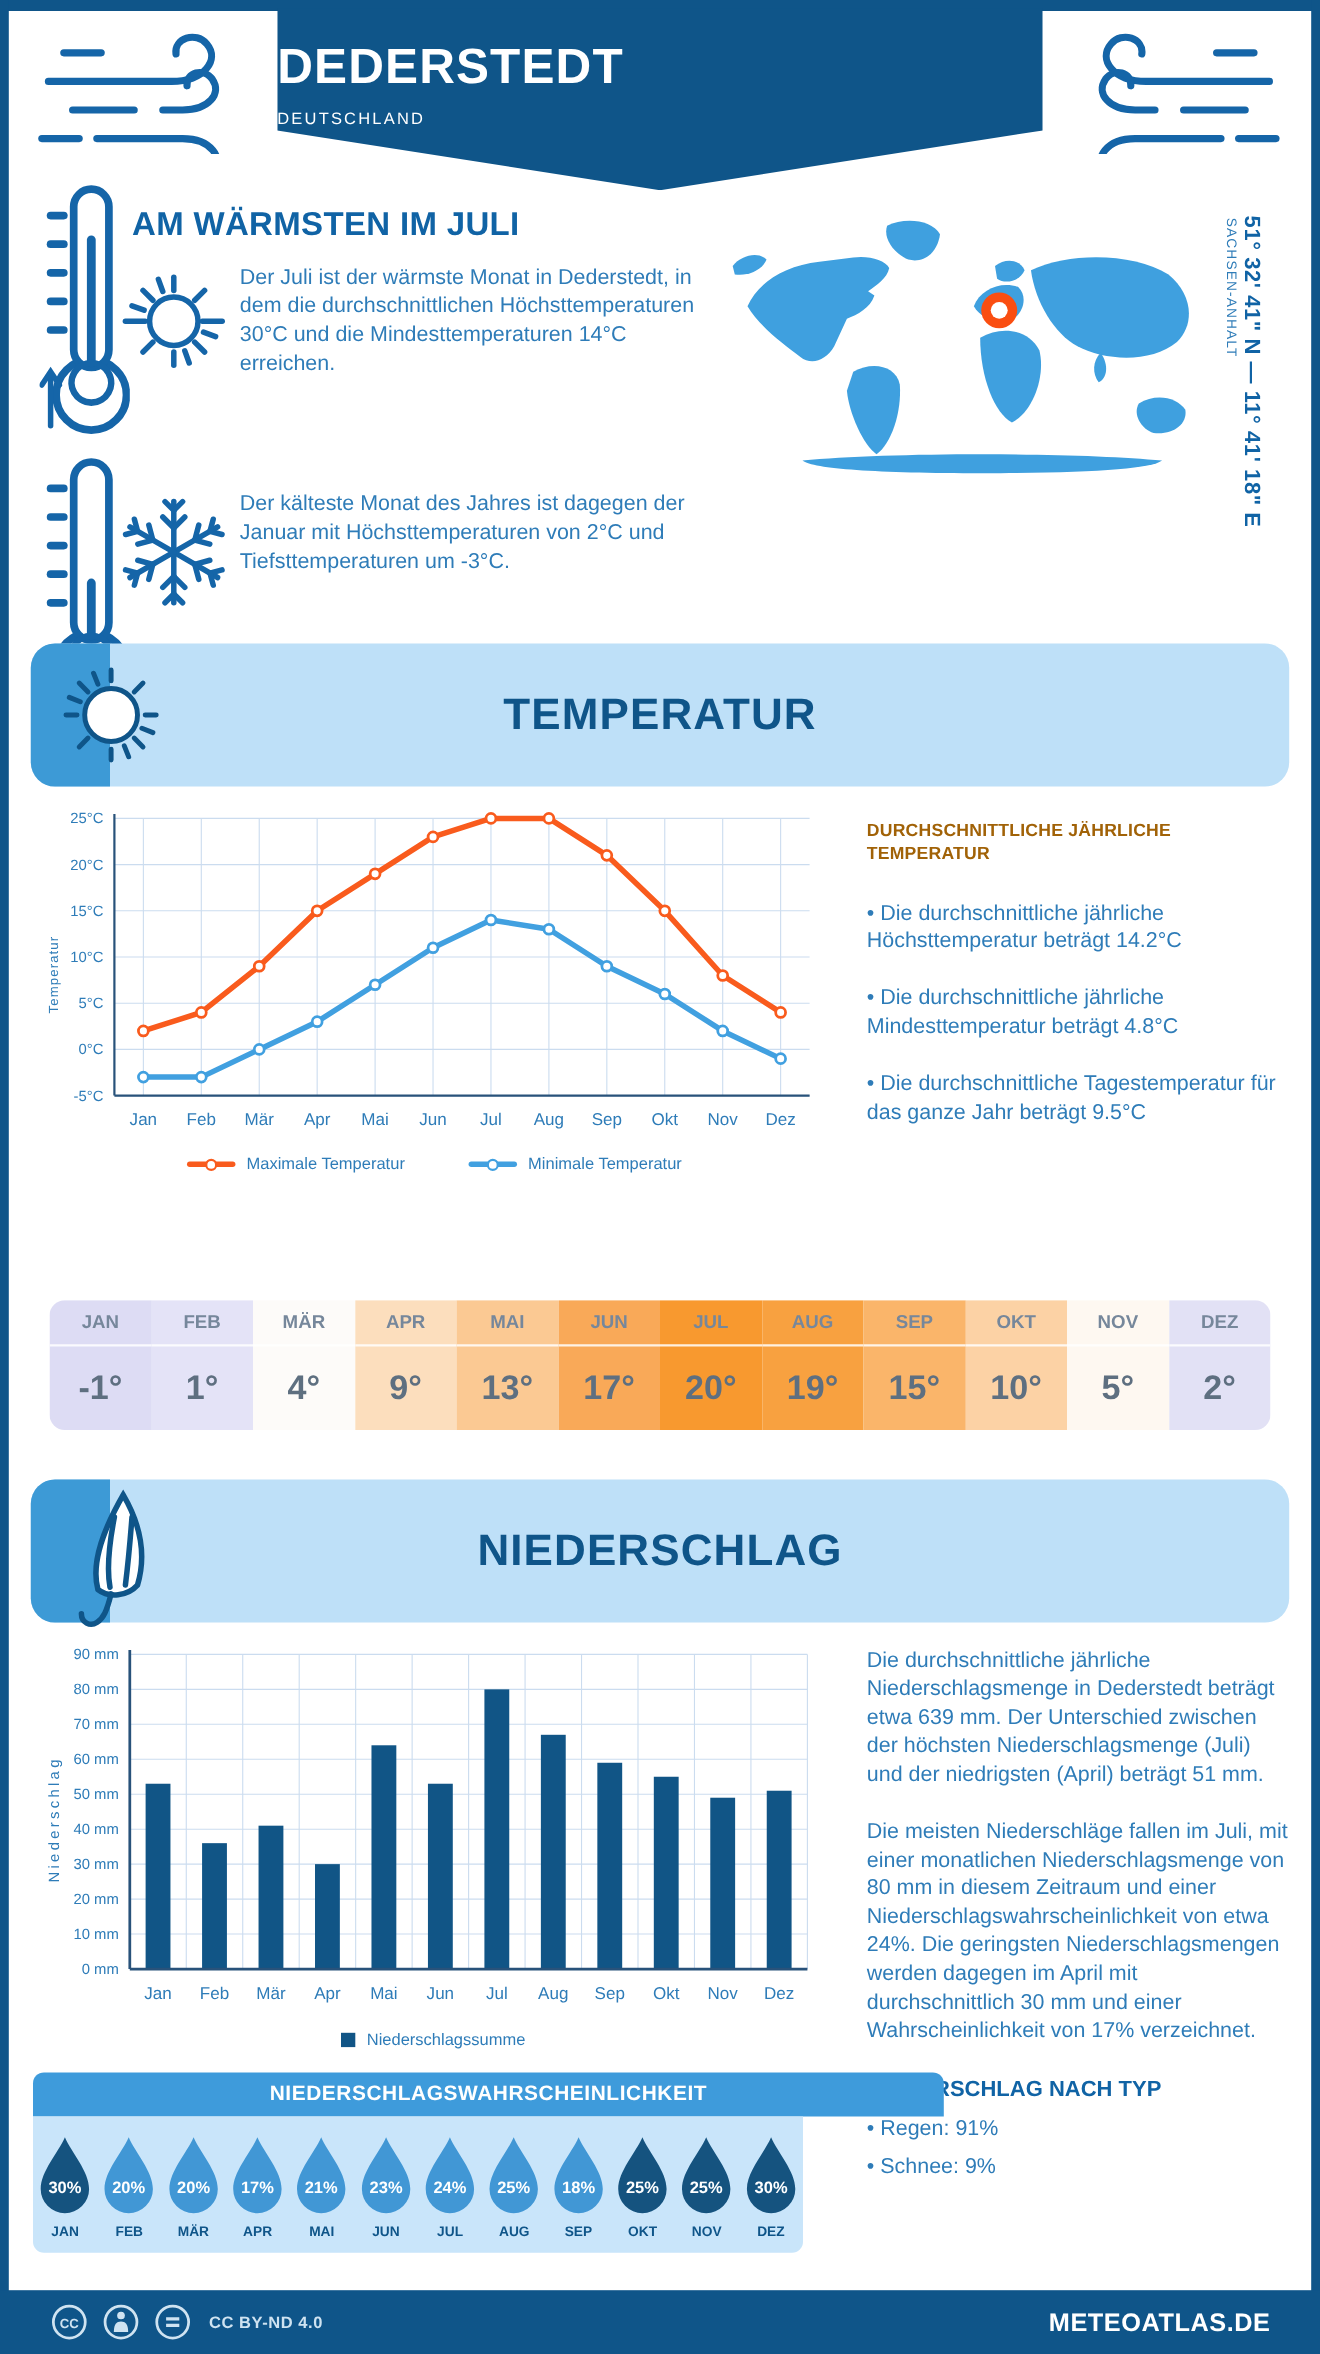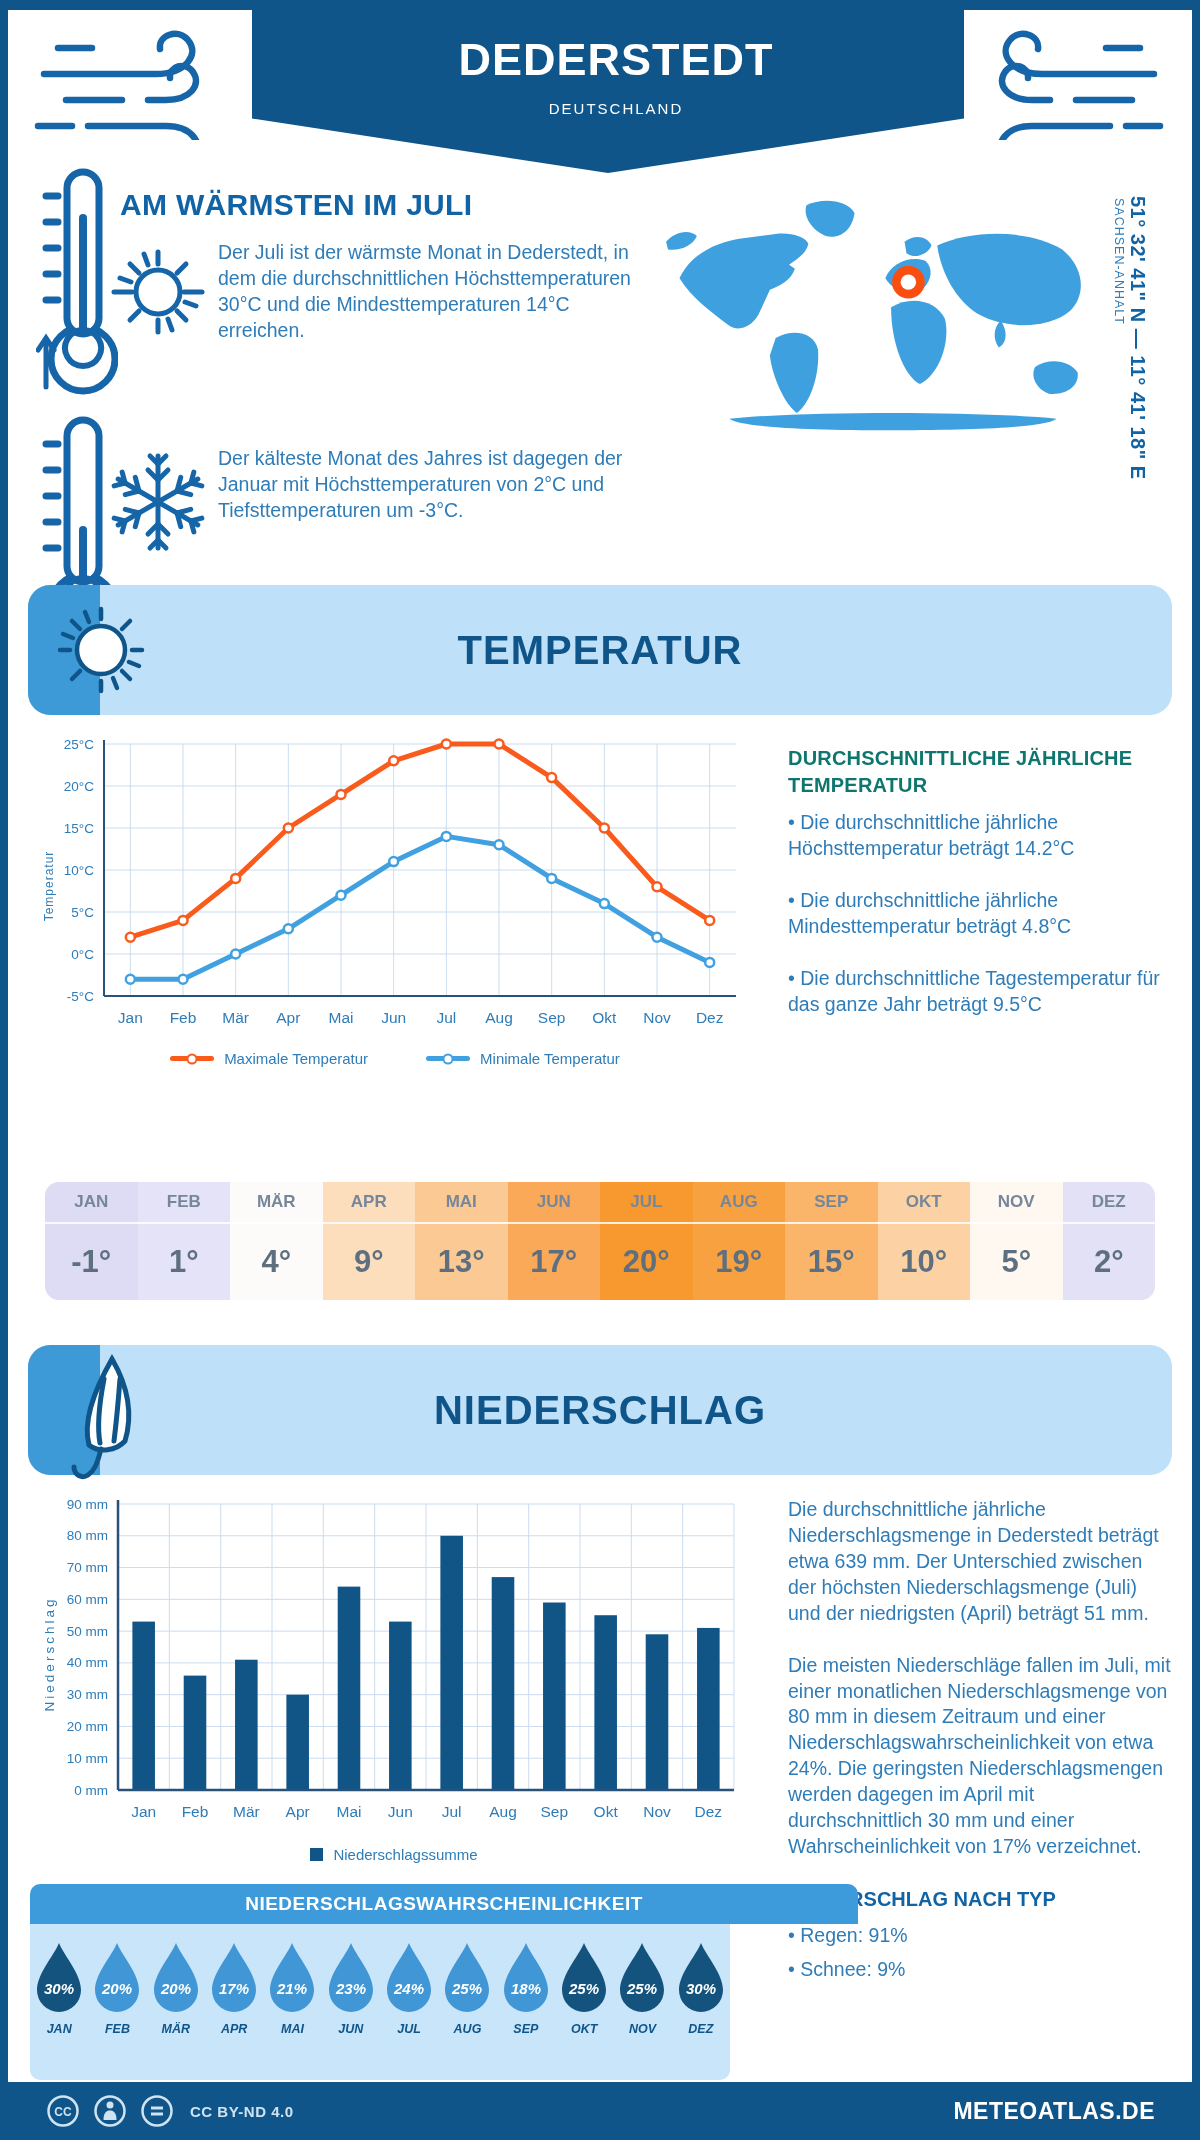--- a/index.html
+++ b/index.html
@@ -1,40 +1,40 @@
 <!DOCTYPE html>
 <html><head>
 <meta charset="utf-8">
 <style>
   html,body{margin:0;padding:0;background:#fff;}
   .page{position:relative;width:1200px;height:2140px;background:#fff;overflow:hidden;
         font-family:"Liberation Sans",sans-serif;}
   .frame{position:absolute;background:#0F5589;}
   
   .banner{position:absolute;left:252px;top:8px;width:696px;height:165px;background:#0F5589;
-          clip-path:polygon(0 0,100% 0,100% 67%,50% 100%,0 67%);text-align:center;color:#fff;padding-left:16px;}
+          clip-path:polygon(0 0,100% 0,100% 67%,50% 100%,0 67%);text-align:left;color:#fff;}
   .banner h1{margin:26px 0 0 0;font-size:45px;letter-spacing:1px;}
   .banner .sub{margin-top:14px;font-size:15px;letter-spacing:2px;}
   .windicon{position:absolute;top:18px;width:205px;height:122px;}
   .windicon.right{transform:scaleX(-1);}
   
   .fact-head{position:absolute;left:120px;font-size:30px;font-weight:bold;color:#1063A5;letter-spacing:.3px;}
   .fact-text{position:absolute;left:218px;width:432px;font-size:19.5px;line-height:1.33;color:#2E7CB8;}
   .geo{position:absolute;left:1112px;top:196px;height:360px;writing-mode:vertical-rl;text-orientation:mixed;}
   .geo .coords{font-size:20px;font-weight:bold;color:#1063A5;letter-spacing:.5px;}
   .geo .region{font-size:12.5px;color:#2E7CB8;letter-spacing:1px;padding-top:2px;}
   
   .band{position:absolute;left:28px;width:1144px;height:130px;background:#BEE0F8;border-radius:22px;}
   .band .strip{position:absolute;left:0;top:0;width:72px;height:130px;background:#3D9AD6;border-radius:22px 0 0 22px;}
   .band .band-title{position:absolute;left:0;top:0;width:100%;height:130px;display:flex;align-items:center;
         justify-content:center;font-size:40px;font-weight:bold;color:#0F5589;letter-spacing:1px;}
   .band svg.bicon{position:absolute;}
   
   .aside{position:absolute;left:788px;width:385px;color:#2E7CB8;font-size:19.5px;line-height:1.33;}
-  .aside h3{margin:0 0 12px 0;font-size:20px;color:#0f766e;letter-spacing:.2px;}
+  .aside h3{margin:0 0 30px 0;font-size:16px;color:#a16207;letter-spacing:.2px;}
   .aside p{margin:0 0 26px 0;}
   .aside h4{margin:26px 0 10px 0;font-size:20px;color:#1063A5;}
   .aside .tb{margin:0 0 8px 0;}
   
   .legend{position:absolute;display:flex;justify-content:center;align-items:center;gap:58px;
           font-size:15px;color:#2E7CB8;}
   .lgi{display:flex;align-items:center;gap:10px;}
   .pill{position:relative;width:44px;height:5px;border-radius:3px;}
   .pill .dot{position:absolute;left:50%;top:50%;width:7px;height:7px;border-radius:50%;background:#fff;
              transform:translate(-50%,-50%);border:2.5px solid #000;}
@@ -45,22 +45,22 @@
   .daily{position:absolute;left:45px;top:1182px;width:1110px;height:118px;display:grid;
          grid-template-columns:repeat(12,1fr);border-radius:14px;overflow:hidden;}
   .dcol{display:flex;flex-direction:column;}
   .dm{height:40px;display:flex;align-items:center;justify-content:center;font-size:17px;font-weight:bold;
       color:#76879B;border-bottom:2px solid rgba(255,255,255,.85);}
   .dv{flex:1;display:flex;align-items:center;justify-content:center;font-size:31px;font-weight:bold;color:#5E6F80;}
   
   .prob-head{position:absolute;left:30px;top:1884px;width:828px;height:40px;background:#3E9BDB;
              border-radius:10px 10px 0 0;display:flex;align-items:center;justify-content:center;
              color:#fff;font-size:19px;font-weight:bold;letter-spacing:.5px;}
-  .prob-body{position:absolute;left:30px;top:1924px;width:700px;height:156px;background:#C9E5FA;
-             border-radius:0 0 10px 10px;display:grid;grid-template-columns:repeat(12,1fr);font-style:italic;}
+  .prob-body{position:absolute;left:30px;top:1924px;width:700px;height:124px;background:#C9E5FA;
+             border-radius:0 0 10px 10px;display:grid;grid-template-columns:repeat(12,1fr);}
   .pcell{display:flex;flex-direction:column;align-items:center;justify-content:flex-start;padding-top:16px;}
   .pmonth{margin-top:8px;font-size:12.5px;font-weight:bold;color:#0F5589;}
   
   .footer{position:absolute;left:0;top:2082px;width:1200px;height:58px;background:#0F5589;
           display:flex;align-items:center;}
   .cc-group{display:flex;align-items:center;gap:13px;margin-left:46px;}
   .cc-label{margin-left:16px;font-size:15px;font-weight:bold;color:#CFE3F1;letter-spacing:.5px;}
   .site{position:absolute;right:45px;font-size:23px;font-weight:bold;color:#fff;letter-spacing:.5px;margin-left:47px;}
   svg text{font-family:"Liberation Sans",sans-serif;}
 </style>

